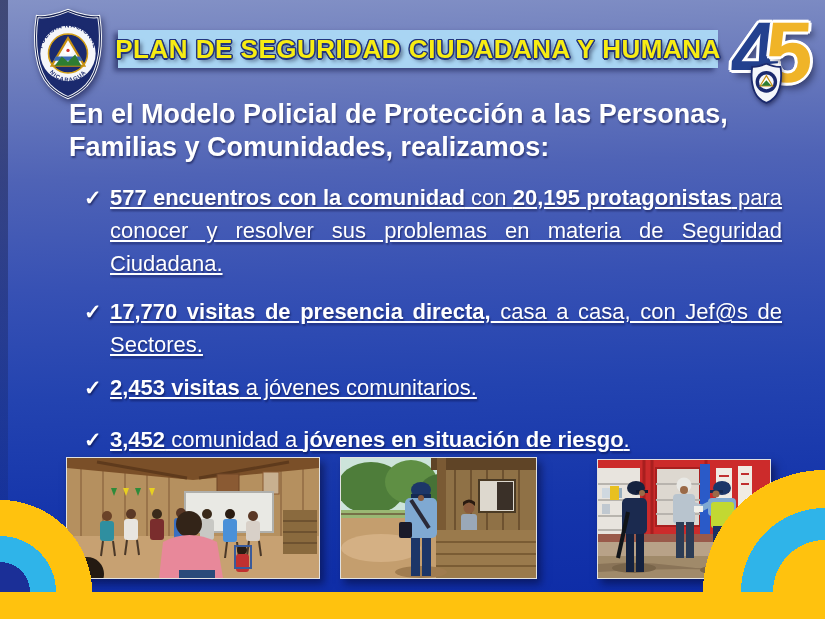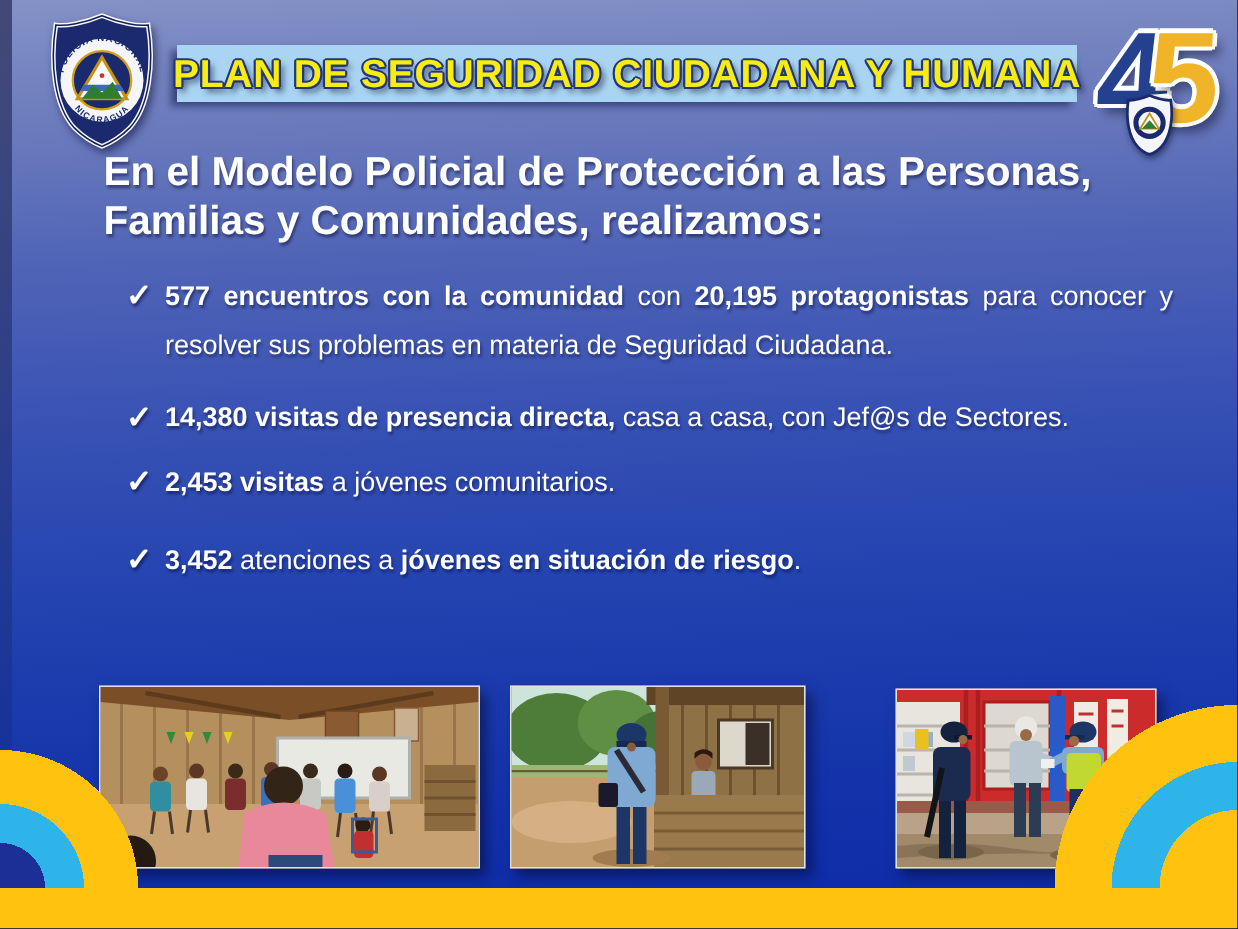--- a/index.html
+++ b/index.html
@@ -33,22 +33,22 @@
   .intro{position:absolute;left:33px;top:98px;width:762px;
     color:#fff;font-weight:bold;font-size:27px;line-height:33px;
     text-shadow:1px 2px 2px rgba(0,0,40,.45);margin-left:36px;}
   .bullets{position:absolute;left:84px;top:181px;width:700px;}
   .bullet{display:flex;margin-bottom:15px;}
   .bullet.b2{margin-bottom:10px;}
   .bullet.b3{margin-bottom:19px;}
   .bullet.b4{margin-bottom:0;}
   .check{width:26px;flex:0 0 26px;color:#fff;font-size:21px;line-height:33px;font-weight:bold;
     text-shadow:1px 2px 2px rgba(0,0,40,.5);}
-  .btext{width:672px;color:#fff;font-size:18px;line-height:33px;text-align:justify;
-    text-shadow:1px 2px 2px rgba(0,0,40,.45);}
+  .btext{width:672px;color:#fff;font-size:22px;line-height:33px;text-align:justify;
+    text-shadow:1px 2px 2px rgba(0,0,40,.45);text-decoration:underline;}
   .btext .b{font-weight:bold;}
   
   .photos{position:absolute;left:66px;top:457px;display:flex;}
   .photo{height:120px;border:1px solid rgba(255,255,255,.75);
     box-shadow:4px 5px 8px rgba(5,10,50,.55);background:#888;}
   .photo svg{display:block;}
   .p1{width:252px;}
   .p2{width:195px;margin-left:20px;}
   .p3{width:172px;margin-left:60px;height:118px;margin-top:2px;}
   
@@ -103,29 +103,29 @@
 
   <div class="intro">En el Modelo Policial de Protección a las Personas, Familias y Comunidades, realizamos:</div>
 
   <div class="bullets">
     <div class="bullet b1">
       <span class="check">✓</span>
       <span class="btext"><span class="b">577 encuentros con la comunidad</span><span> con </span><span class="b">20,195 protagonistas</span><span> para conocer y resolver sus problemas en materia de Seguridad Ciudadana.</span></span>
     </div>
     <div class="bullet b2">
       <span class="check">✓</span>
-      <span class="btext"><span class="b">14,380 visitas de presencia directa,</span><span> casa a casa, con Jef@s de Sectores.</span></span>
+      <span class="btext"><span class="b">17,770 visitas de presencia directa,</span><span> casa a casa, con Jef@s de Sectores.</span></span>
     </div>
     <div class="bullet b3">
       <span class="check">✓</span>
       <span class="btext"><span class="b">2,453 visitas</span><span> a jóvenes comunitarios.</span></span>
     </div>
     <div class="bullet b4">
       <span class="check">✓</span>
-      <span class="btext"><span class="b">3,452</span><span> atenciones a </span><span class="b">jóvenes en situación de riesgo</span><span>.</span></span>
+      <span class="btext"><span class="b">3,452</span><span> comunidad a </span><span class="b">jóvenes en situación de riesgo</span><span>.</span></span>
     </div>
   </div>
 
   <div class="photos">
 
     <div class="photo p1">
       <svg viewBox="0 0 252 120" width="252" height="120">
         <rect width="252" height="120" fill="#b5905f"></rect>
         <g stroke="#9a744a" stroke-width="2">
           <line x1="14" y1="0" x2="14" y2="78"></line>

